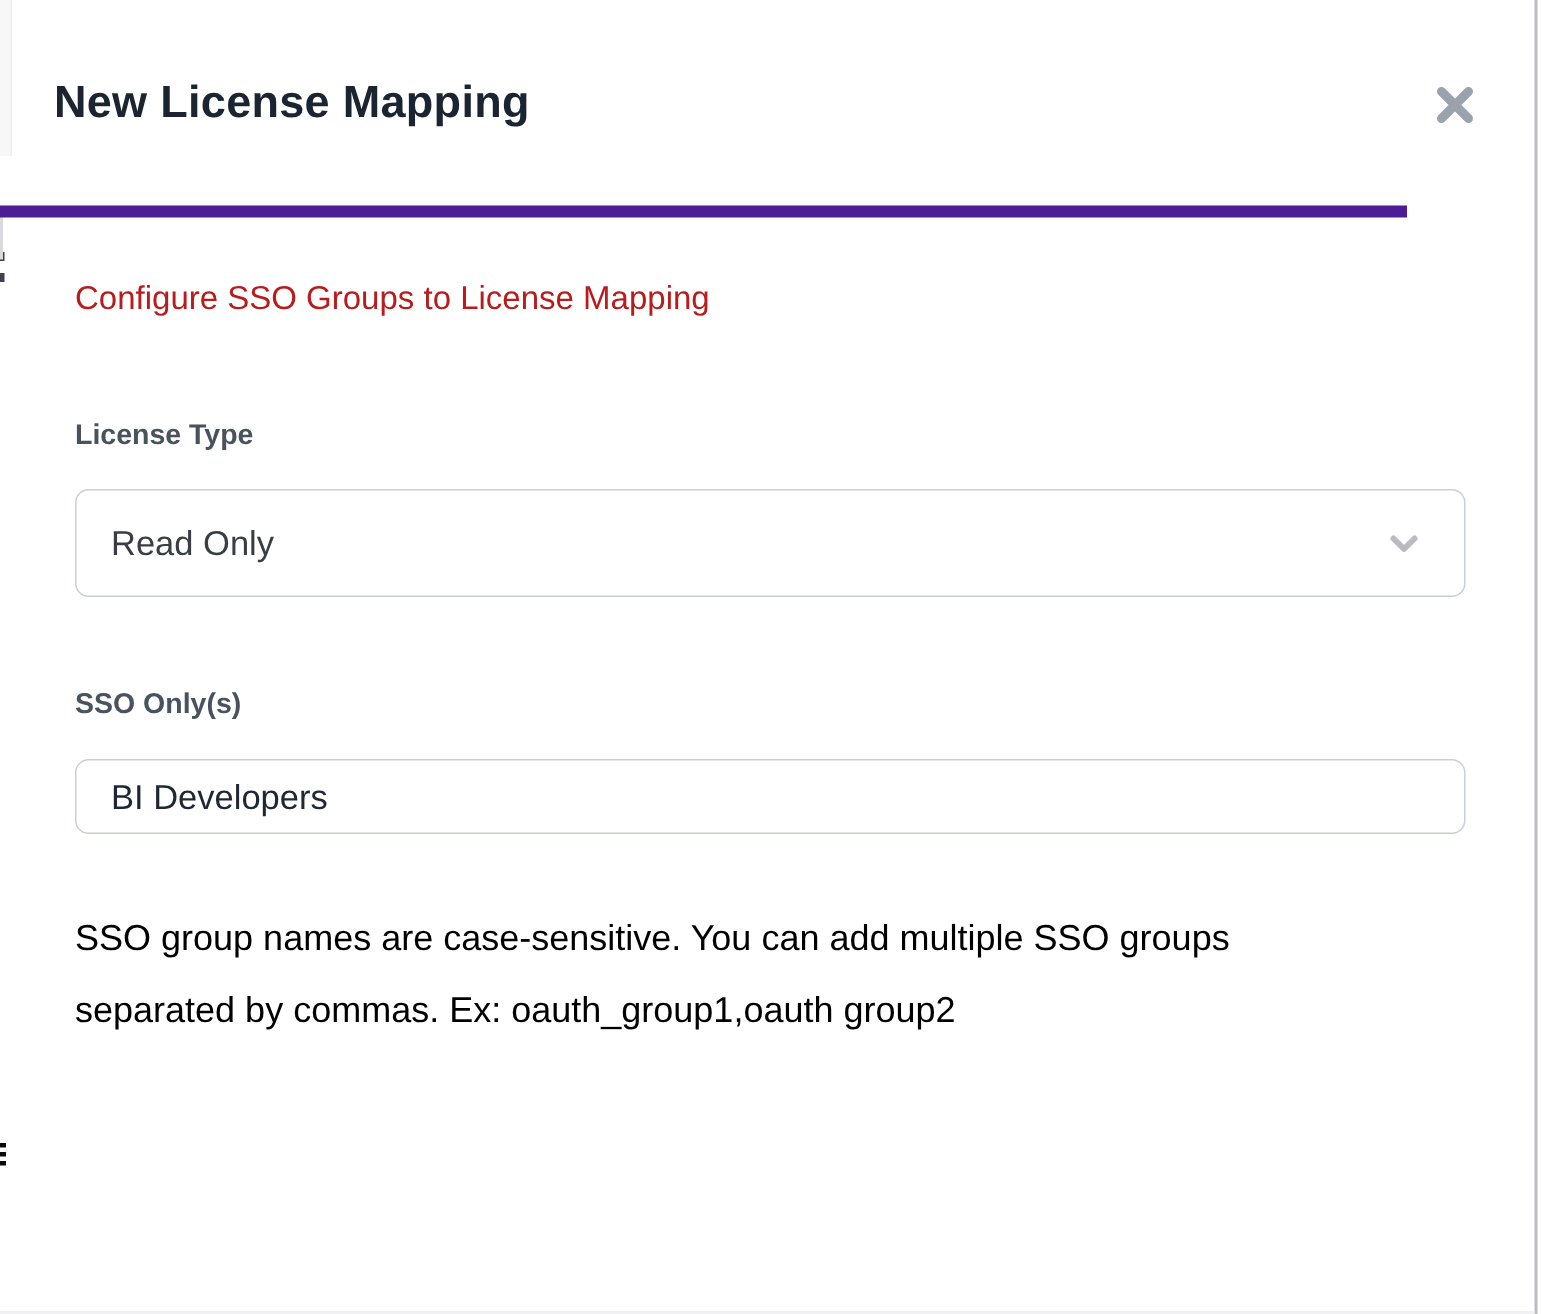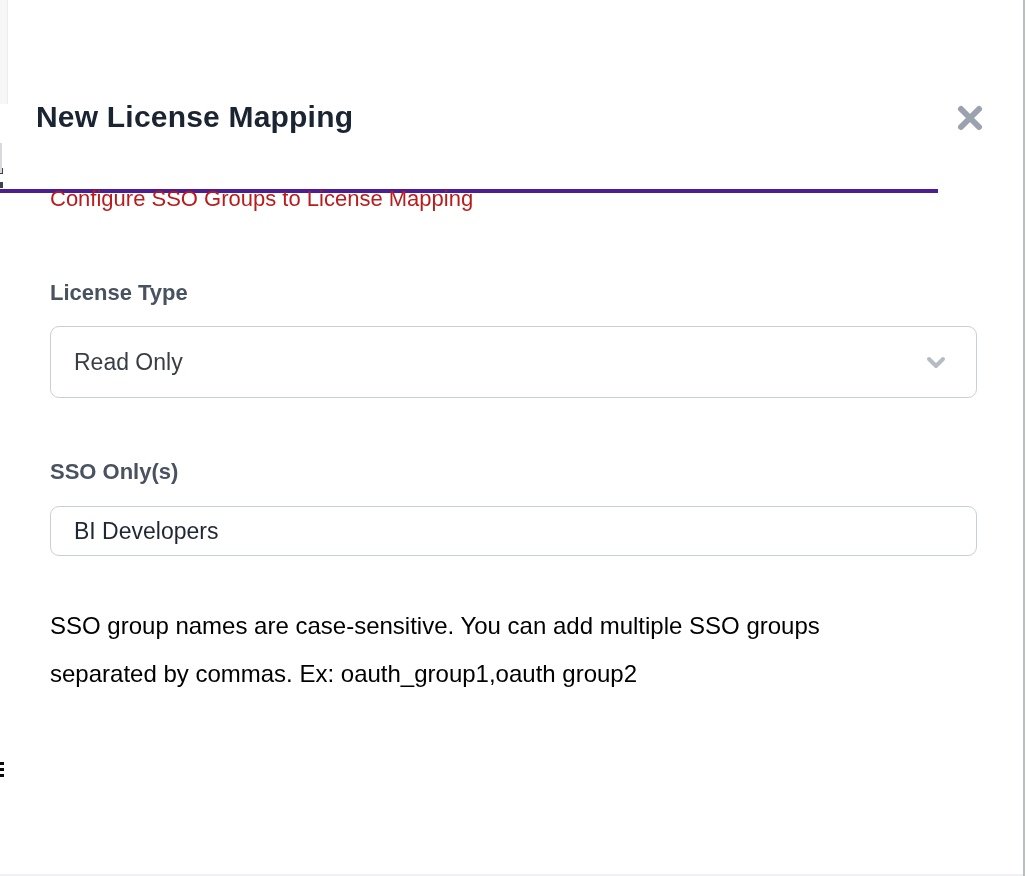--- a/index.html
+++ b/index.html
@@ -31,40 +31,40 @@
     background: #b9bcc1;
   }
   .edge-bottom {
     position: absolute; left: 0; bottom: 0; width: 1023px; height: 2px;
     background: #f1f1f3;
   }
 
   
   .modal-header {
     position: absolute; left: 0; top: 0; width: 938px; height: 145px;
-    border-bottom: 4px solid #4c1d95; background: transparent; margin-top: 48px;
+    border-bottom: 8px solid #4c1d95; background: transparent;
   }
   .modal-title {
     position: absolute; left: 36px; top: 52px;
     font-size: 30px; font-weight: 700; color: #1b2431; letter-spacing: 0.2px;
   }
   .close-button {
     position: absolute; left: 948px; top: 48px; width: 44px; height: 44px;
     background: none; border: none; cursor: pointer;
     display: flex; align-items: center; justify-content: center;
   }
 
   
   .modal-description {
     position: absolute; left: 50px; top: 186px;
     font-size: 22px; font-weight: 400; color: #b91c1c;
   }
   .field-label {
     position: absolute; left: 50px;
-    font-size: 22px; font-weight: 700; color: #49525f;
+    font-size: 19px; font-weight: 700; color: #49525f;
   }
   .label-license { top: 280px; }
   .label-sso { top: 459px; }
 
   .select-control {
     position: absolute; left: 50px; top: 326px; width: 927px; height: 72px;
     background: #ffffff; border: 1.5px solid #cacfd6; border-radius: 9px;
     display: flex; align-items: center; padding: 0 26px 0 23px;
     cursor: pointer;
     gap: 32px;

